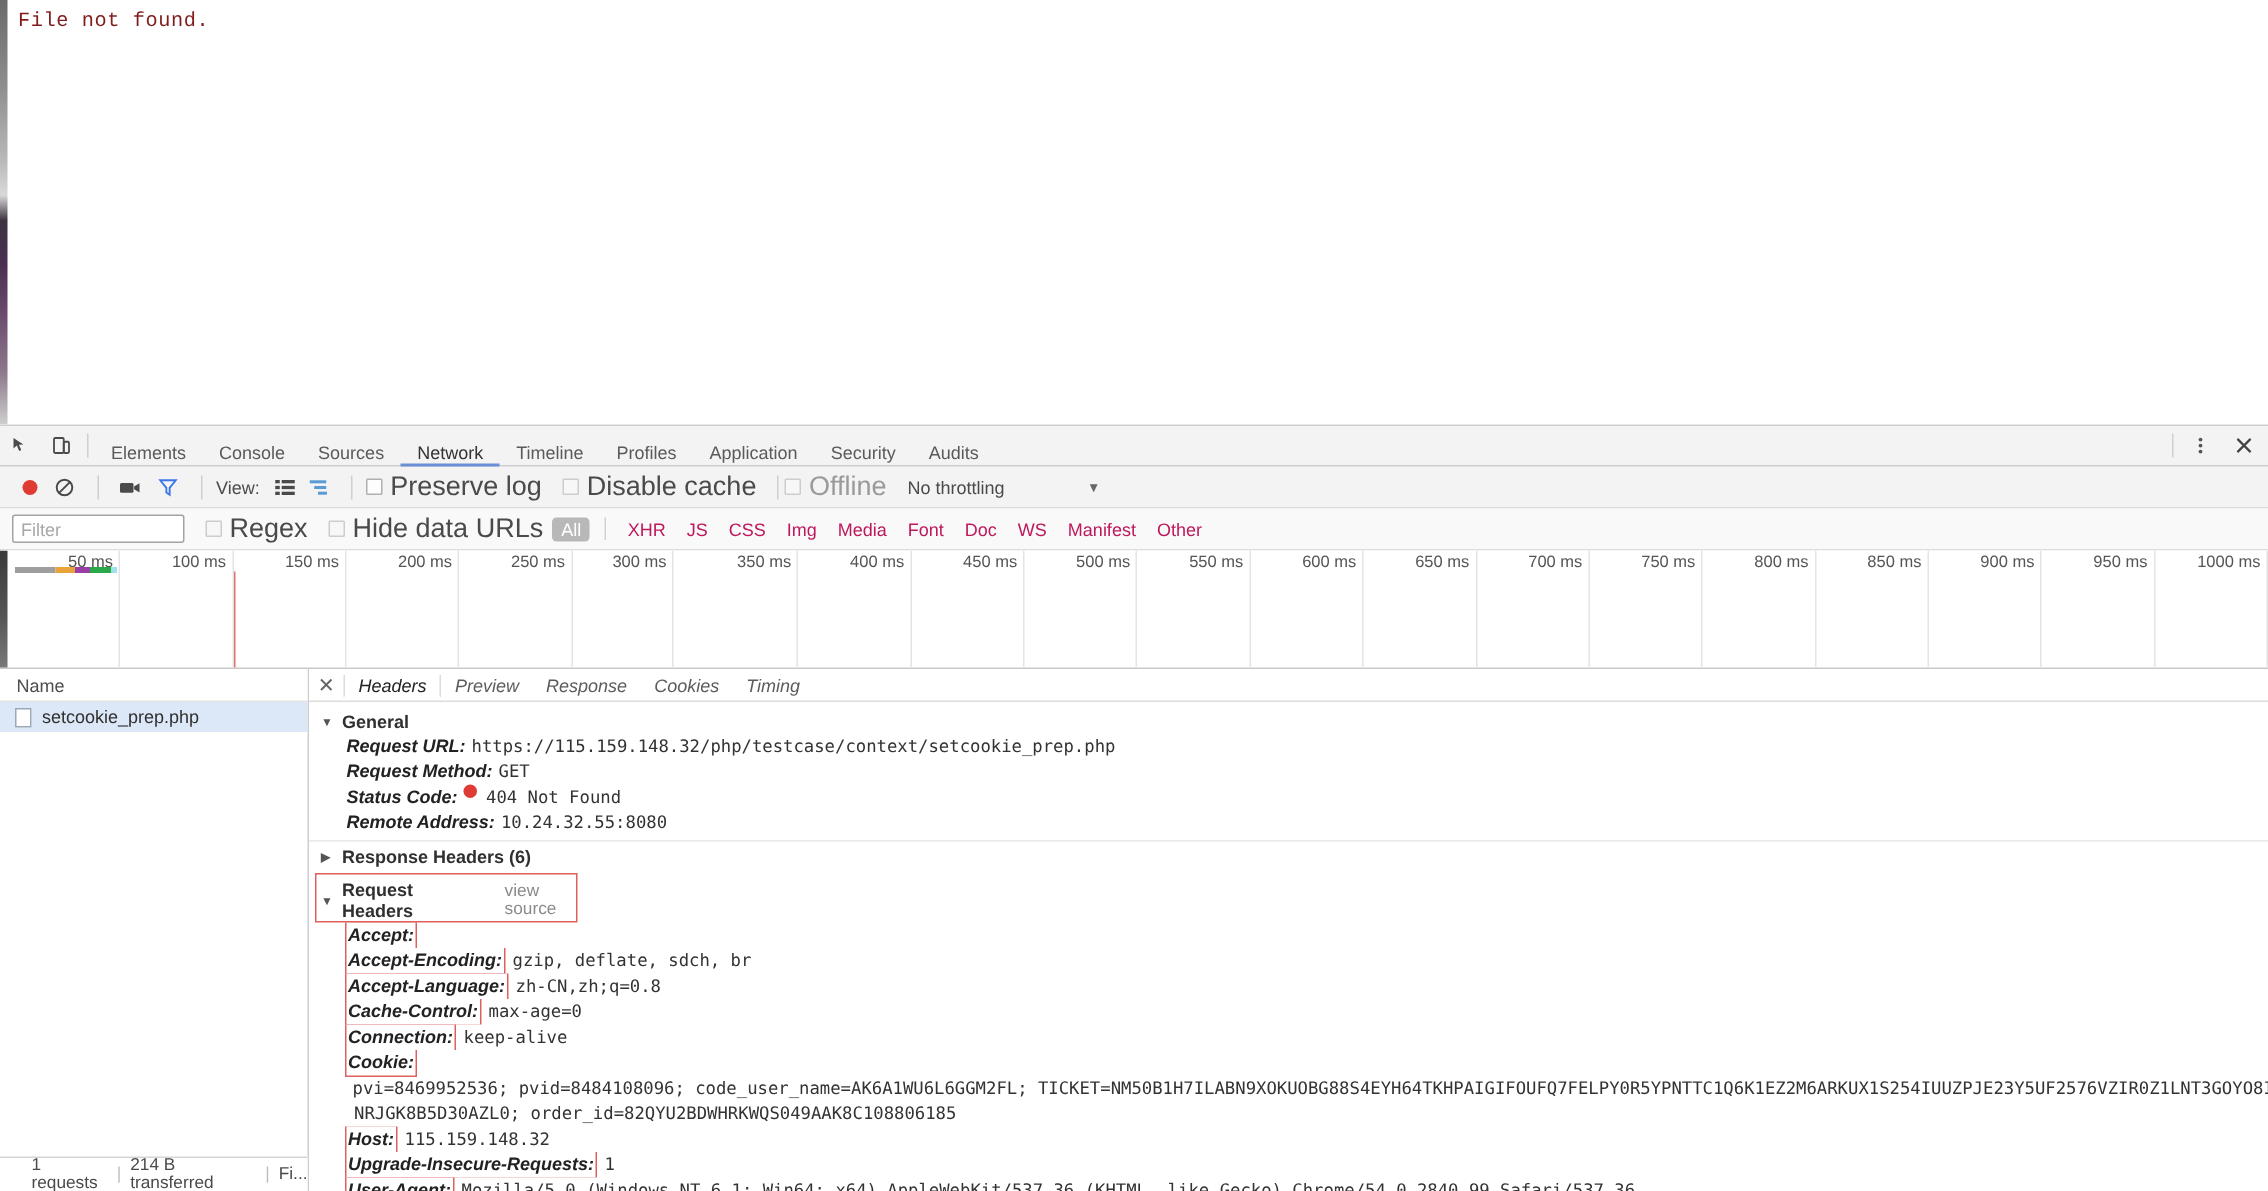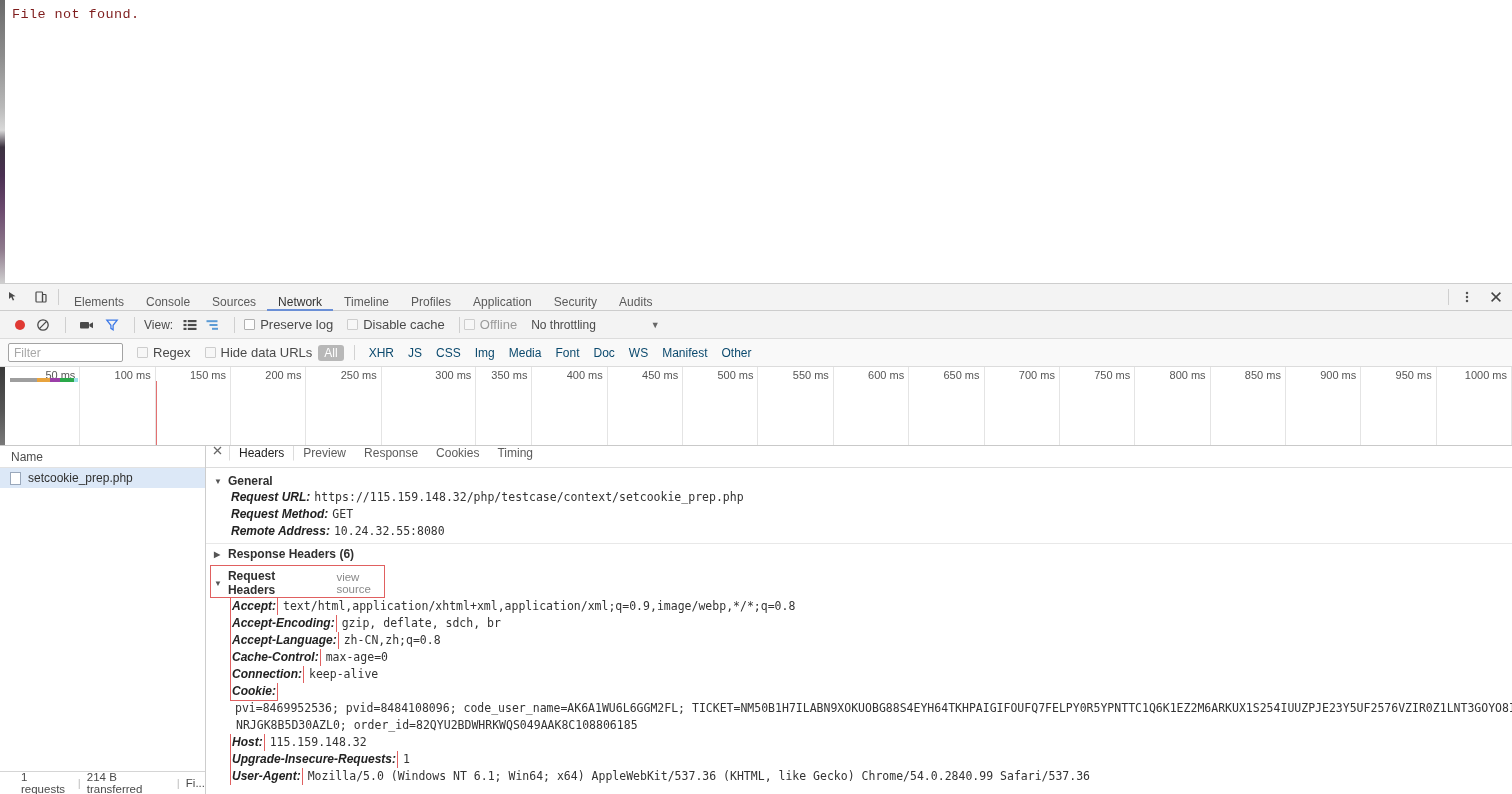--- a/index.html
+++ b/index.html
@@ -76,21 +76,21 @@
   }
   .ctl { display: flex; align-items: center; justify-content: center; cursor: pointer; }
   .ctl-sep { width: 1px; height: 16px; background: #cfcfcf; margin: 0 9px; }
   .ctl-label { font-size: 12px; color: #4a4a4a; margin-right: 6px; }
   .chk-wrap { display: flex; align-items: center; cursor: pointer; margin-right: 14px; }
   .chk {
     width: 11px; height: 11px; border: 1px solid #b0b0b0;
     background: #fdfdfd; margin-right: 5px; border-radius: 1px;
   }
   .chk.dim { border-color: #cdcdcd; background: #f7f7f7; }
-  .chk-text { font-size: 13px; color: #4a4a4a; }
+  .chk-text { font-size: 18px; color: #4a4a4a; }
   .chk-text.dim { color: #9a9a9a; }
   #throttle-label { font-size: 12px; color: #4a4a4a; }
   #throttle-caret {
     margin-left: 55px; font-size: 9px; color: #676767; cursor: pointer;
   }
 
   
   #filterbar {
     height: 28px; width: 100%;
     background: #f9f9f9;
@@ -104,21 +104,21 @@
     background: #ffffff;
     font-size: 12px; color: #333;
     padding: 0 5px;
     font-family: "Liberation Sans", sans-serif;
     outline: none;
   }
   #filter-input::placeholder { color: #a8a8a8; }
   .fb-gap { width: 14px; }
   .type-sep { width: 1px; height: 15px; background: #d2d2d2; margin: 0 8px; }
   .typechip {
-    font-size: 12px; color: #0c4a6e;
+    font-size: 12px; color: #be185d;
     padding: 1px 6px; border-radius: 3px; cursor: pointer;
     margin-right: 2px;
   }
   .typechip.active { background: #b8b8b8; color: #ffffff; }
 
   
   #timeline {
     position: relative; width: 100%; height: 79px;
     background: #ffffff;
     border-bottom: 1px solid #c9c9c9;
@@ -173,22 +173,22 @@
   #status-bar {
     height: 23px; border-top: 1px solid #d5d5d5;
     display: flex; align-items: center; padding-left: 21px;
     font-size: 11.5px; color: #4a4a4a; background: #ffffff;
     gap: 6px;
   }
   .sb-sep { color: #bdbdbd; }
 
   #right-panel { flex: 1; display: flex; flex-direction: column; overflow: hidden; }
   #detail-tabs {
-    height: 22px; display: flex; align-items: flex-start;
-    border-bottom: 1px solid #dcdcdc; background: #ffffff;
+    height: 22px; display: flex; align-items: center;
+    border-bottom: 1px solid #dcdcdc; background: #ffffff; font-style: italic;
   }
   #close-detail {
     width: 22px; display: flex; align-items: center; justify-content: center;
     font-size: 13px; color: #666; cursor: pointer;
   }
   .dsep { width: 1px; background: #dcdcdc; margin: 3px 0; }
   .dtab {
     padding: 0 9px; display: flex; align-items: center;
     font-size: 12px; color: #5c5c5c; cursor: pointer;
   }
@@ -418,21 +418,21 @@
           </div>
           <div class="tick" style="left: 155.7px; width: 75.35px;">
             <div class="tick-label">150 ms</div>
           </div>
           <div class="tick" style="left: 231.05px; width: 75.35px;">
             <div class="tick-label">200 ms</div>
           </div>
           <div class="tick" style="left: 306.4px; width: 75.35px;">
             <div class="tick-label">250 ms</div>
           </div>
-          <div class="tick" style="left: 401px; width: 75.35px;">
+          <div class="tick" style="left: 374px; width: 75.35px;">
             <div class="tick-label">300 ms</div>
           </div>
           <div class="tick" style="left: 457.1px; width: 75.35px;">
             <div class="tick-label">350 ms</div>
           </div>
           <div class="tick" style="left: 532.45px; width: 75.35px;">
             <div class="tick-label">400 ms</div>
           </div>
           <div class="tick" style="left: 607.8px; width: 75.35px;">
             <div class="tick-label">450 ms</div>
@@ -525,38 +525,42 @@
           </div>
           <div class="hrow">
             <span class="hname">Request URL:</span>
             <span class="hval">https://115.159.148.32/php/testcase/context/setcookie_prep.php</span>
           </div>
           <div class="hrow">
             <span class="hname">Request Method:</span>
             <span class="hval">GET</span>
           </div>
           <div class="hrow">
+            <span class="hname">Status Code:</span>
+            <span class="status-dot"></span>
+            <span class="hval" style="margin-left:2px;">404 Not Found</span>
+          </div>
+          <div class="hrow">
             <span class="hname">Remote Address:</span>
             <span class="hval">10.24.32.55:8080</span>
           </div>
 
           <div class="sect-head with-border">
             <span class="tri">▶</span>
             <span>Response Headers (6)</span>
           </div>
 
           <div class="sect-head with-border" style="outline:1px solid #e06060; outline-offset:-1px; width:175px; margin-left:4px; padding-left:4px;">
             <span class="tri">▼</span>
             <span>Request Headers</span>
             <span class="view-source">view source</span>
           </div>
 
           <div class="hrow nowrapline">
             <span class="hname boxed">Accept:</span>
-            <span class="hval">text/html,application/xhtml+xml,application/xml;q=0.9,image/webp,*/*;q=0.8</span>
           </div>
           <div class="hrow nowrapline">
             <span class="hname boxed">Accept-Encoding:</span>
             <span class="hval">gzip, deflate, sdch, br</span>
           </div>
           <div class="hrow nowrapline">
             <span class="hname boxed">Accept-Language:</span>
             <span class="hval">zh-CN,zh;q=0.8</span>
           </div>
           <div class="hrow nowrapline">

